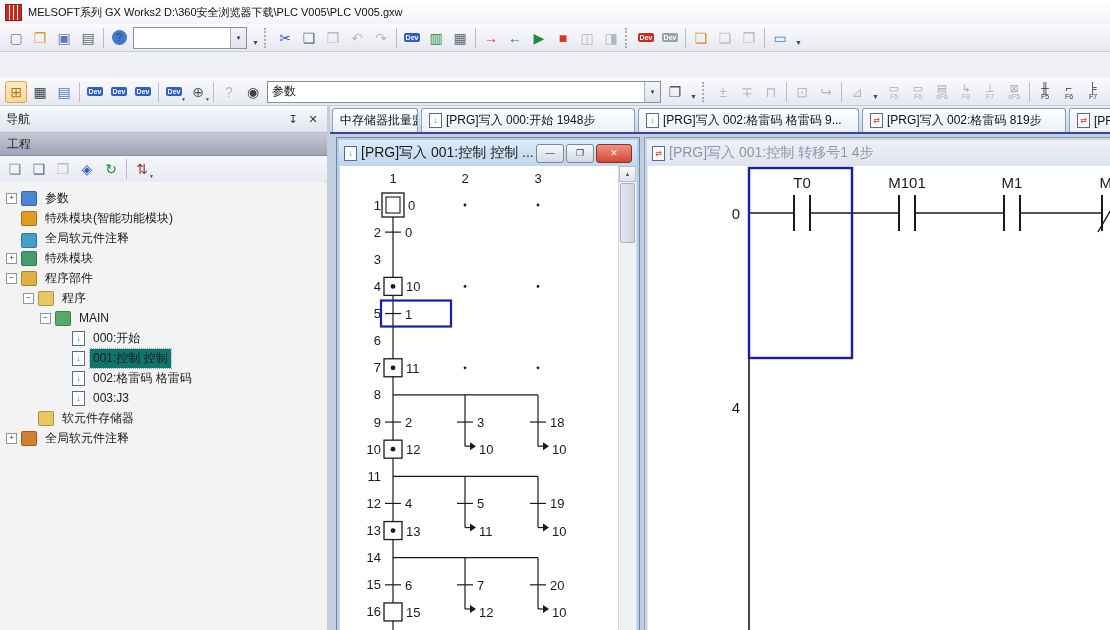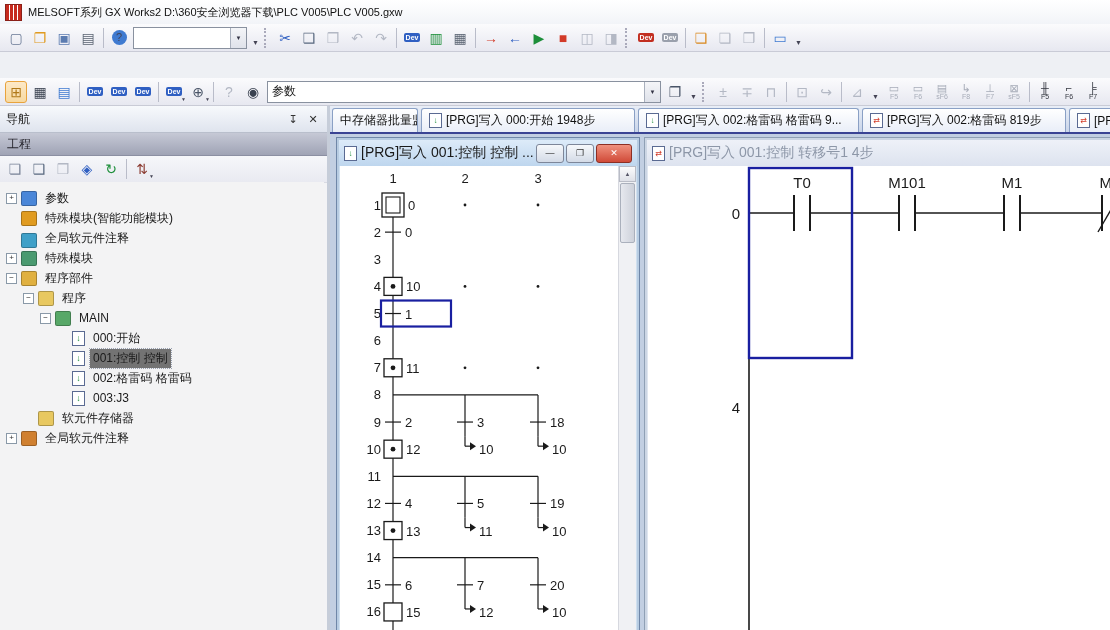--- a/index.html
+++ b/index.html
@@ -42,21 +42,21 @@
   
   .main{position:absolute;left:0;top:106px;width:1110px;height:524px;}
   .nav{position:absolute;left:0;top:0;width:330px;height:524px;background:#f3f3f5;border-right:3px solid #c6cdd9;box-sizing:border-box;}
   .nav-header{height:27px;background:linear-gradient(#f7f9fc,#dfe4ee);border-bottom:1px solid #b9bfcc;display:flex;align-items:center;padding:0 6px;box-sizing:border-box;}
   .nav-header .t{flex:1;font-size:12px;color:#222;}
   .nav-hbtn{width:16px;height:16px;display:flex;align-items:center;justify-content:center;color:#333;font-size:11px;margin-left:4px;}
   .nav-section{height:22px;background:linear-gradient(#c6c9d6,#9fa3b5);border-bottom:1px solid #8b8fa2;display:flex;align-items:center;padding-left:7px;font-size:12px;color:#26262e;}
   .nav-toolbar{height:26px;display:flex;align-items:center;padding-left:3px;border-bottom:1px solid #d8dae2;background:linear-gradient(#f6f7fa,#e9eaf1);}
   .tree{position:absolute;top:76px;left:0;right:3px;bottom:0;background:#f3f3f4;overflow:hidden;padding-top:6px;}
   .tree-row{height:20px;display:flex;align-items:center;white-space:nowrap;}
-  .tree-row.selected .lbl{background:#737373;outline:1px dotted #9aa2b2;}
+  .tree-row.selected .lbl{background:#0f766e;outline:1px dotted #9aa2b2;}
   .tree-exp{width:9px;height:9px;border:1px solid #8a99a8;background:#fff;font-size:8px;line-height:7px;text-align:center;color:#333;margin-right:4px;flex:0 0 auto;box-sizing:content-box;}
   .tree-exp.none{visibility:hidden;}
   .tree-ico{width:14px;height:13px;border-radius:2px;margin-right:5px;flex:0 0 auto;border:1px solid rgba(0,0,0,.25);}
   .tree-ico.page{background:#fff;border:1px solid #5a6a92;display:flex;align-items:center;justify-content:center;font-size:9px;color:#1d8f3a;width:11px;height:13px;border-radius:0;}
   .tree-row .lbl{font-size:12px;padding:1px 3px;}
 
   
   .workspace{position:absolute;left:330px;top:0;width:780px;height:524px;}
   .tabbar{position:absolute;left:0;top:0;width:780px;height:28px;background:linear-gradient(#e9eef7,#c9d5ea);border-bottom:2px solid #3a4494;display:flex;align-items:flex-end;padding-left:2px;box-sizing:border-box;overflow:hidden;}
   .tab{height:24px;background:linear-gradient(#ffffff,#e9eef8);border:1px solid #8aa0c5;border-bottom:none;border-radius:3px 3px 0 0;margin-right:3px;display:flex;align-items:center;padding:0 7px;box-sizing:border-box;white-space:nowrap;overflow:hidden;flex:0 0 auto;}

